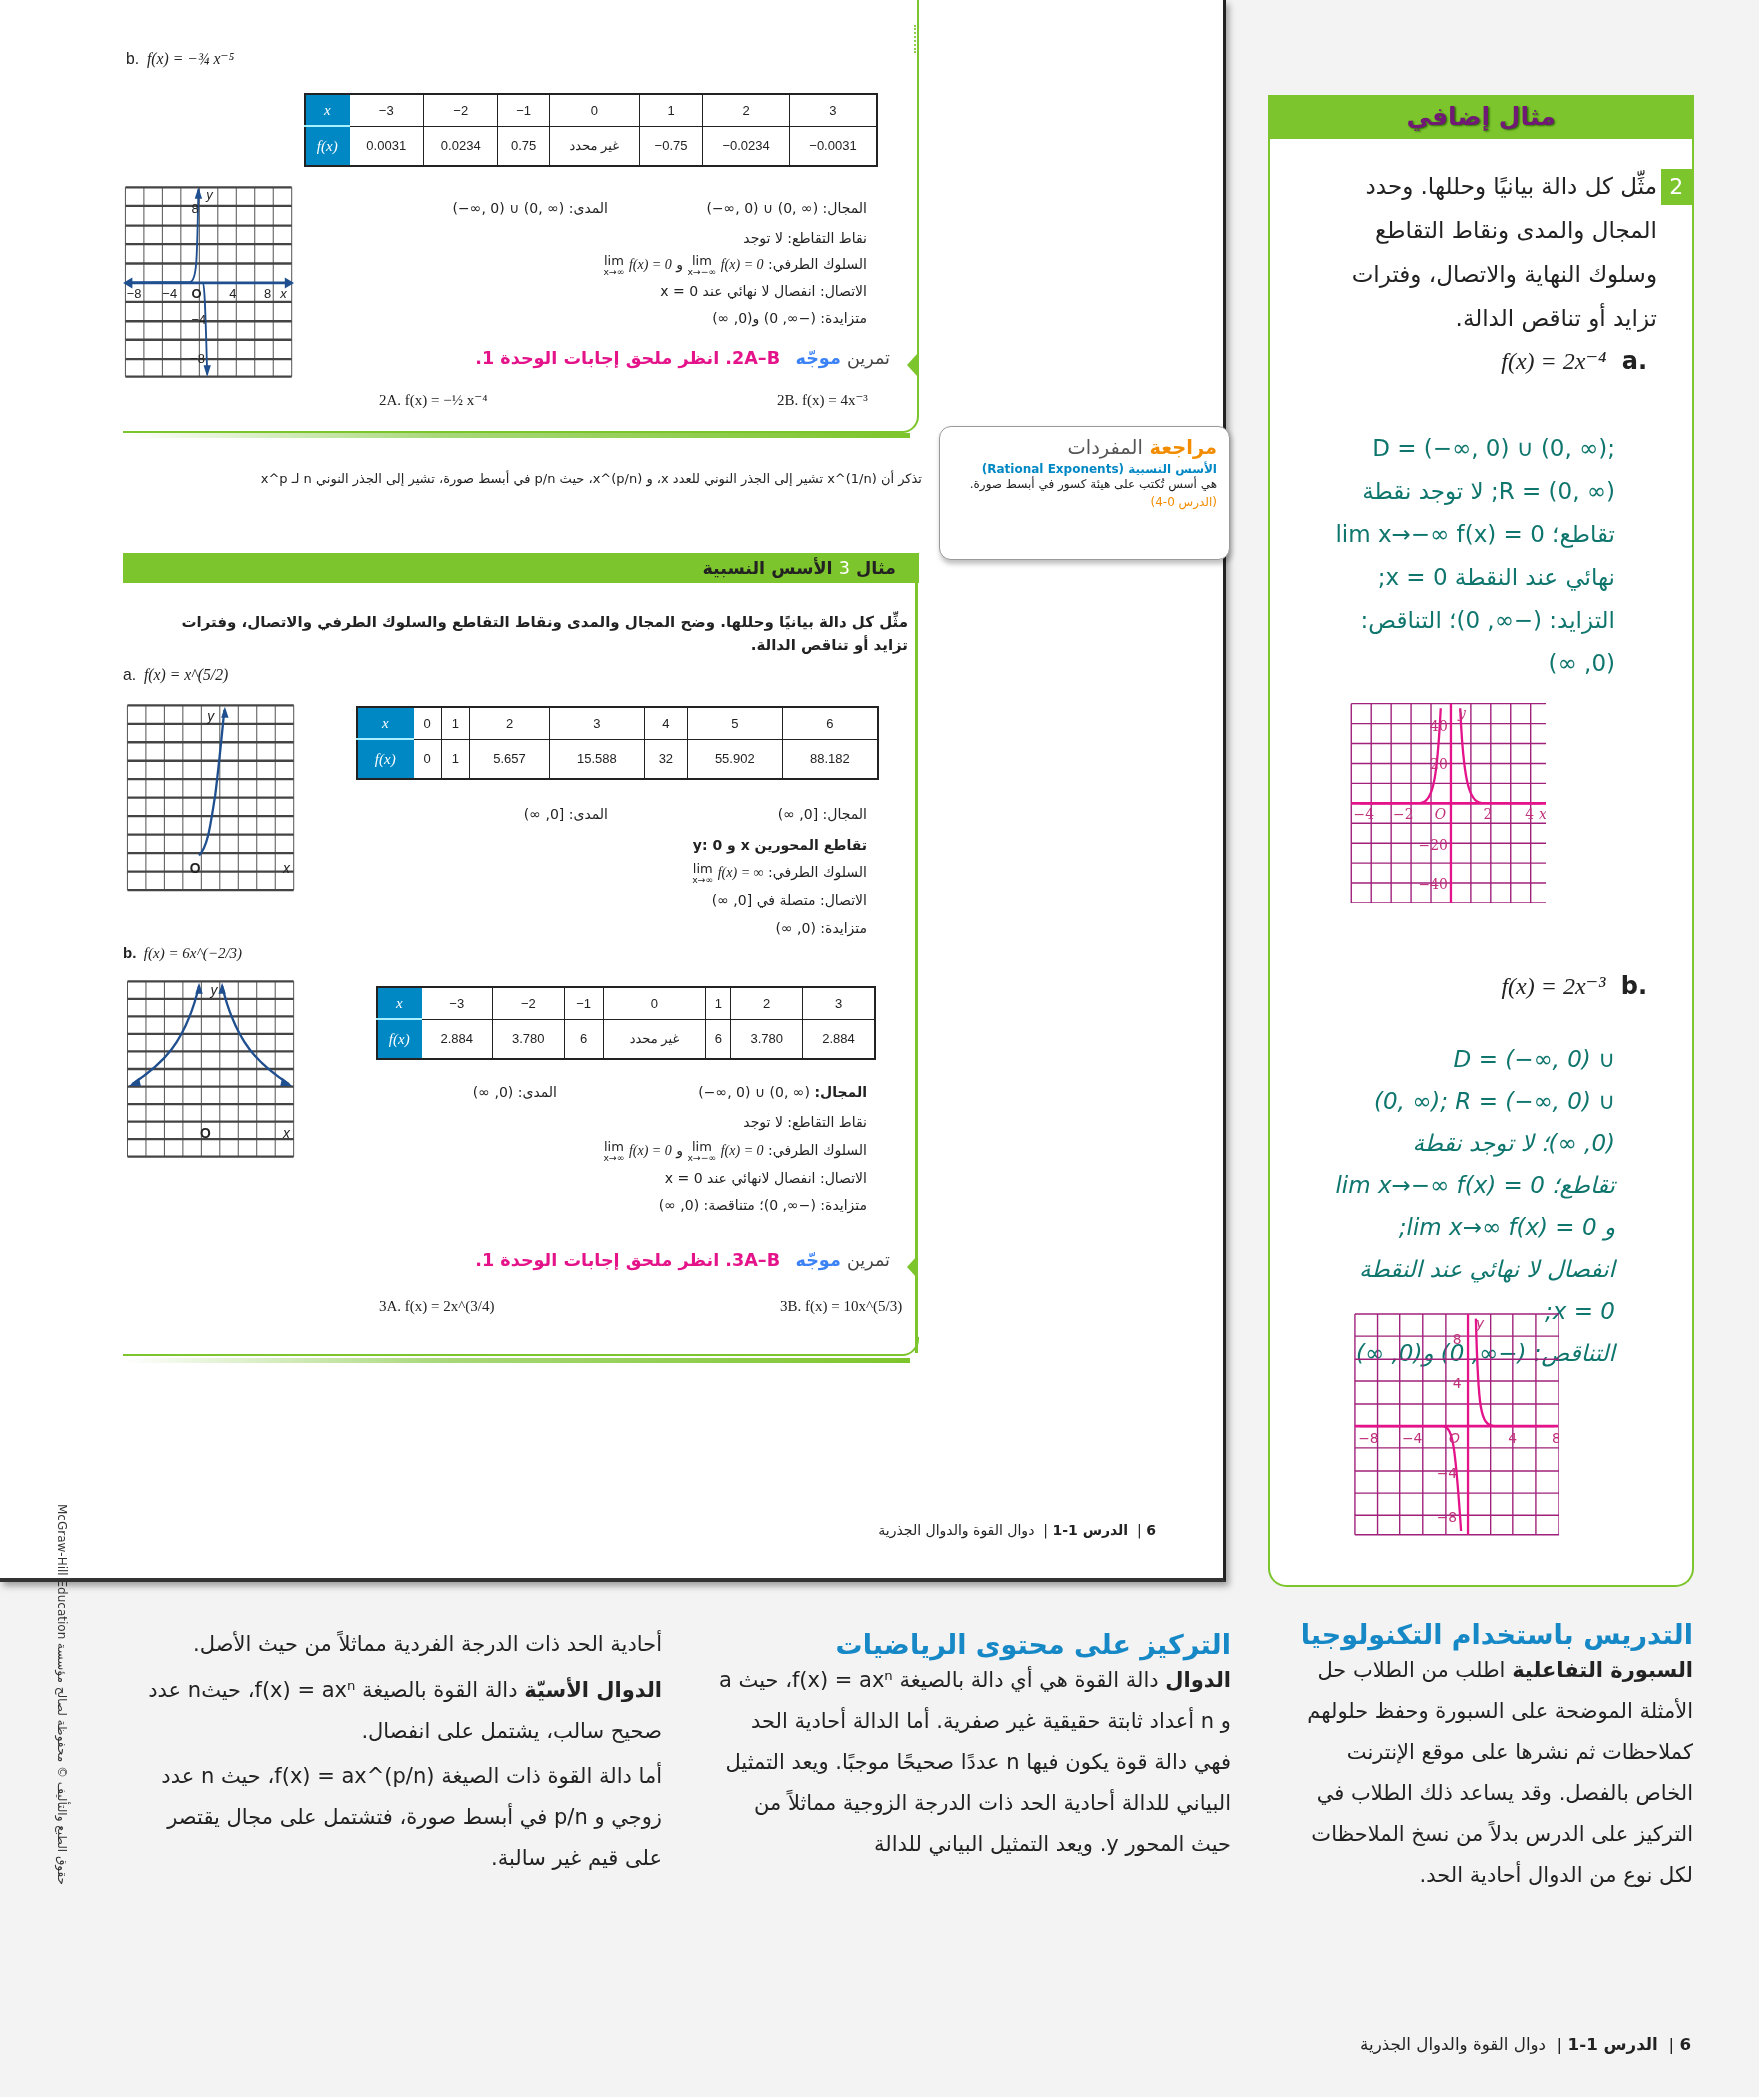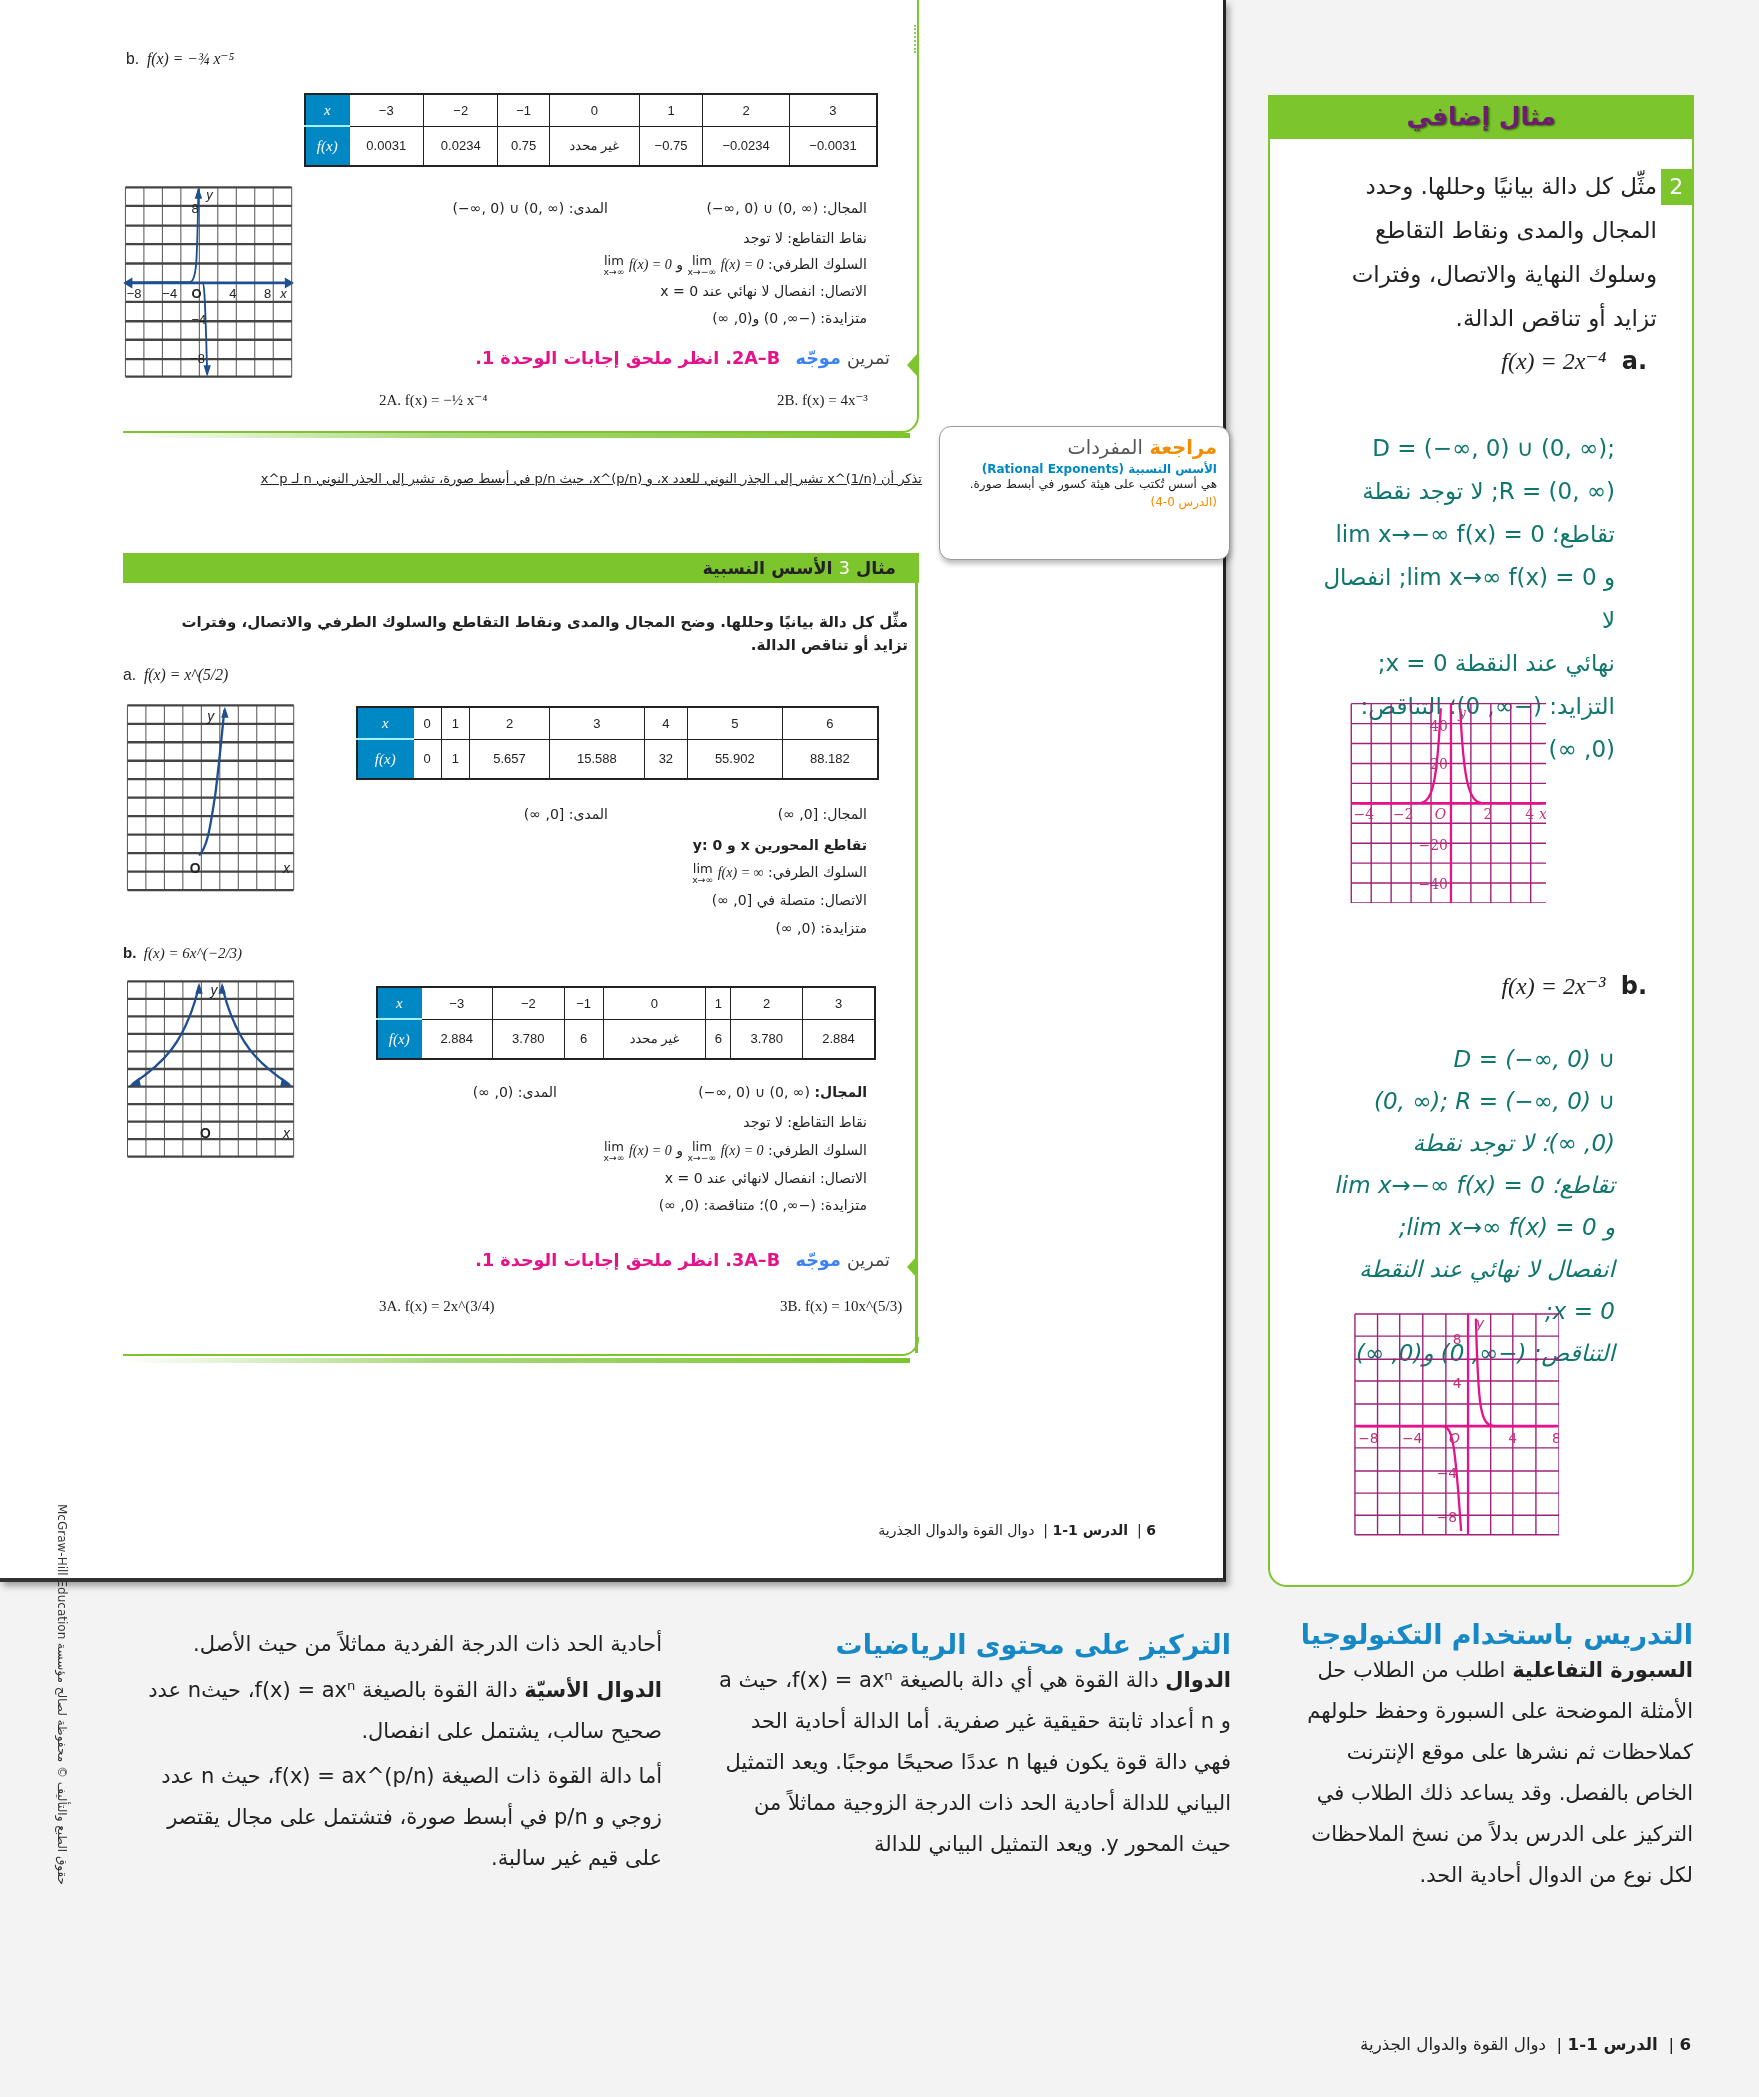--- a/index.html
+++ b/index.html
@@ -161,21 +161,21 @@
       <span style="color:#f28c00;">مراجعة</span>
       <span style="color:#555;font-weight:normal;">المفردات</span>
     </div>
     <div style="font-size:12px;color:#0088c4;font-weight:bold;margin-top:2.8px;">الأسس النسبية (Rational Exponents)</div>
     <div style="font-size:12px;line-height:17.6px;">
       <span>هي أسس تُكتب على هيئة كسور في أبسط صورة.</span>
       <span style="color:#f28c00;">(الدرس 0-4)</span>
     </div>
   </div>
 
-  <div class="abs rtl" style="right:301px;top:467px;width:750px;font-size:13px;line-height:23px;text-decoration:underline;">
+  <div class="abs rtl" style="right:301px;top:467px;width:750px;font-size:13px;line-height:23px;">
     <div>تذكر أن x^(1/n) تشير إلى الجذر النوني للعدد x، و x^(p/n)، حيث p/n في أبسط صورة، تشير إلى الجذر النوني n لـ x^p</div>
   </div>
 
   <div class="abs example-bar" style="left:123px;top:553px;width:796px;">
     <div class="rtl" style="position:absolute;right:23px;top:4.6px;font-size:17.6px;font-weight:bold;color:#222;">
       <span>مثال</span>
       <span style="color:#fff;font-weight:normal;">3</span>
       <span>الأسس النسبية</span>
     </div>
   </div>
@@ -377,21 +377,20 @@
 <div class="abs rtl side-text" style="left:1305px;top:164px;width:352px;">مثِّل كل دالة بيانيًا وحللها. وحدد المجال والمدى ونقاط التقاطع وسلوك النهاية والاتصال، وفترات تزايد أو تناقص الدالة.</div>
 
 <div class="abs rtl" style="left:1379px;top:347px;width:268px;font-size:24px;">
   <b>.a</b>&nbsp;
   <span dir="ltr" class="ser" style="font-style:italic;">f(x) = 2x⁻⁴</span>
 </div>
 <div class="abs rtl side-pink" style="left:1305px;top:391px;width:310px;">
   <div dir="ltr" style="text-align:right;">D = (−∞, 0) ∪ (0, ∞);</div>
   <div>R = (0, ∞); لا توجد نقطة</div>
   <div>تقاطع؛ lim x→−∞ f(x) = 0</div>
-  <div>و lim x→∞ f(x) = 0; انفصال لا</div>
   <div>نهائي عند النقطة x = 0;</div>
   <div>التزايد: (−∞, 0)؛ التناقص:</div>
   <div>(0, ∞)</div>
 </div>
 
 <svg class="abs" style="left:1342px;top:699px;" width="204" height="204" viewBox="0 0 440 440">
   <g stroke="#a0207a" stroke-width="3">
     <line x1="20" y1="10" x2="20" y2="440"></line>
       <line x1="63" y1="10" x2="63" y2="440"></line>
       <line x1="106" y1="10" x2="106" y2="440"></line>

